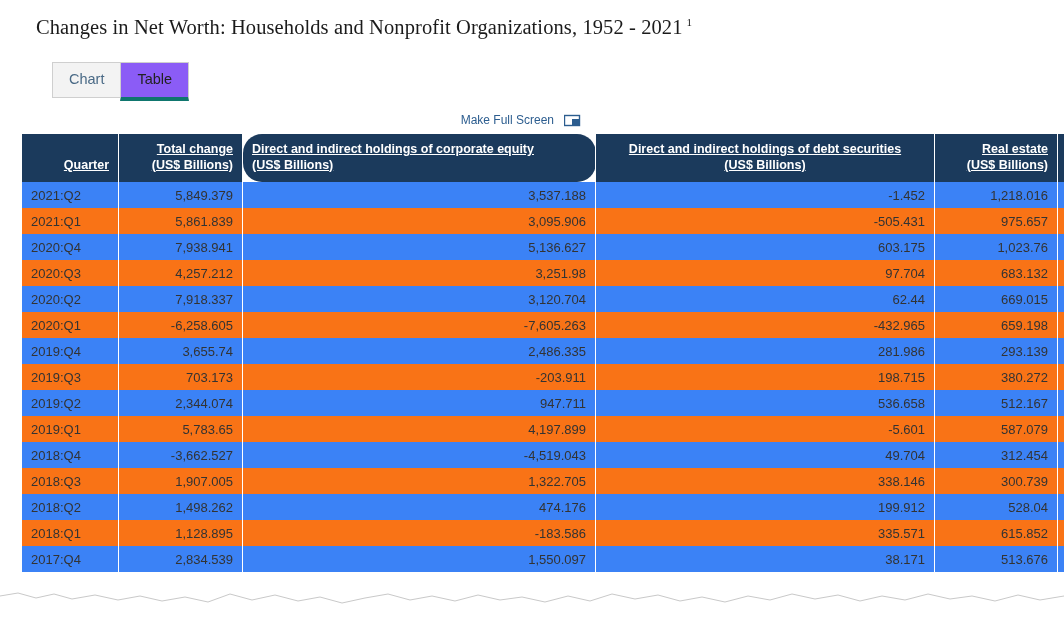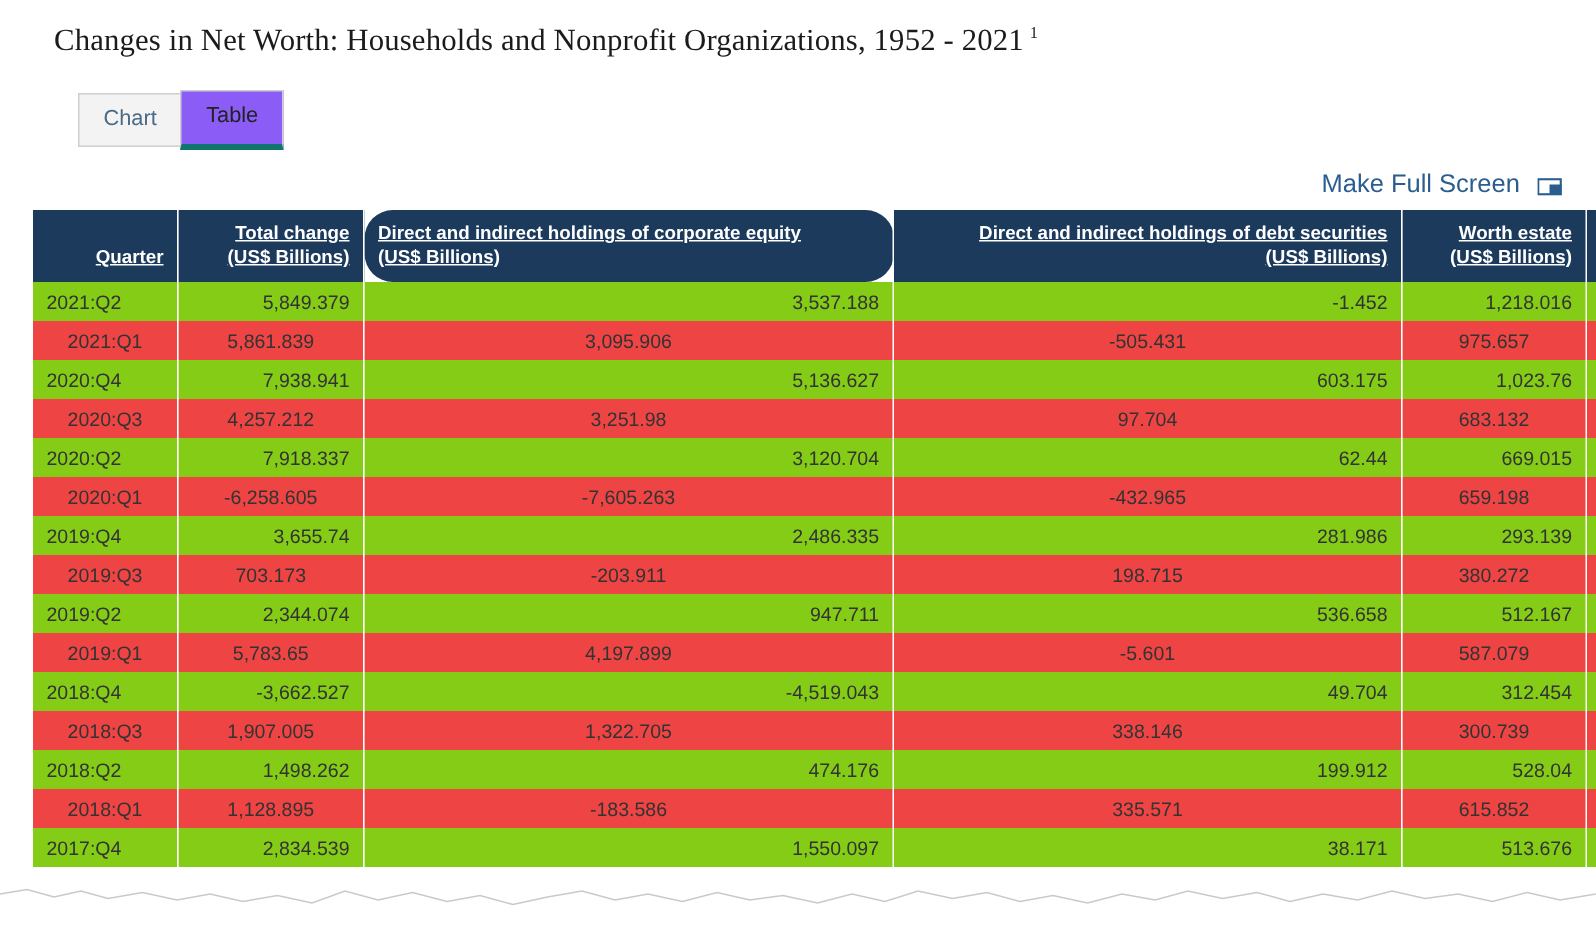--- a/index.html
+++ b/index.html
@@ -24,21 +24,21 @@
     white-space: nowrap;
   }
   .page-title .sup {
     font-size: 11px;
     vertical-align: super;
     margin-left: 4px;
   }
   .tabs {
     margin: 22px 0 0 52px;
     display: flex;
-    align-items: center;
+    align-items: flex-start;
     height: 36px;
   }
   .tab {
     font-size: 14.5px;
     padding: 8px 16px 9px 16px;
     border: 1px solid #cfcfcf;
     background: #f3f3f3;
     color: #4a6a86;
     line-height: 1.2;
     position: relative;
@@ -48,23 +48,23 @@
   .tab.inactive {
     border-bottom: 1px solid #cfcfcf;
   }
   .tab.active {
     background: #8b5cf6;
     border-bottom: 4px solid #0f766e;
     color: #222222;
     margin-left: -1px;
   }
   .fullscreen-bar {
-    text-align: right;
+    text-align: center;
     padding: 16px 22px 4px 0;
-    font-size: 17px;
+    font-size: 12px;
   }
   .fullscreen-link {
     color: #2c5d8f;
     text-decoration: none;
     cursor: pointer;
   }
   .fullscreen-icon {
     display: inline-block;
     margin-left: 7px;
     vertical-align: -3px;
@@ -87,35 +87,35 @@
     padding: 8px 9px 9px 9px;
     vertical-align: bottom;
     line-height: 1.25;
     border-right: 1px solid #ffffff;
     text-decoration: underline;
   }
   table.data thead th:last-child { border-right: none; }
   th.col-quarter { text-align: right; width: 78px; }
   th.col-total   { text-align: right; width: 105px; }
   th.col-equity  { text-align: left; width: 334px; border-radius: 19px; }
-  th.col-debt    { text-align: right; width: 320px; }
+  th.col-debt    { text-align: center; width: 320px; }
   th.col-real    { text-align: right; width: 104px; }
   th.col-other   { text-align: right; width: 93px; }
   table.data tbody td {
     padding: 5px 9px 5px 9px;
     font-size: 13px;
     color: #333333;
     border-right: 1px solid #ffffff;
     height: 16px;
   }
   table.data tbody td:last-child { border-right: none; }
   td.q { text-align: left; }
   td.n { text-align: right; }
-  tbody tr.odd td { background: #84cc16; }
-  tbody tr.even td { background: #ef4444; text-align: center; }
+  tbody tr.odd td { background: #3b82f6; }
+  tbody tr.even td { background: #f97316; }
   .torn-mask {
     position: absolute;
     left: 0;
     top: 582px;
     width: 1064px;
     height: 41px;
     pointer-events: none;
   }
 </style>
 </head>
@@ -155,21 +155,21 @@
         </th>
         <th class="col-equity">
           <span>Direct and indirect holdings of corporate equity</span><br>
           <span>(US$ Billions)</span>
         </th>
         <th class="col-debt">
           <span>Direct and indirect holdings of debt securities</span><br>
           <span>(US$ Billions)</span>
         </th>
         <th class="col-real">
-          <span>Worth estate</span><br>
+          <span>Real estate</span><br>
           <span>(US$ Billions)</span>
         </th>
         <th class="col-other">
           <br>
           
         </th>
       </tr>
     </thead>
     <tbody id="table-body">
         <tr class="odd">

